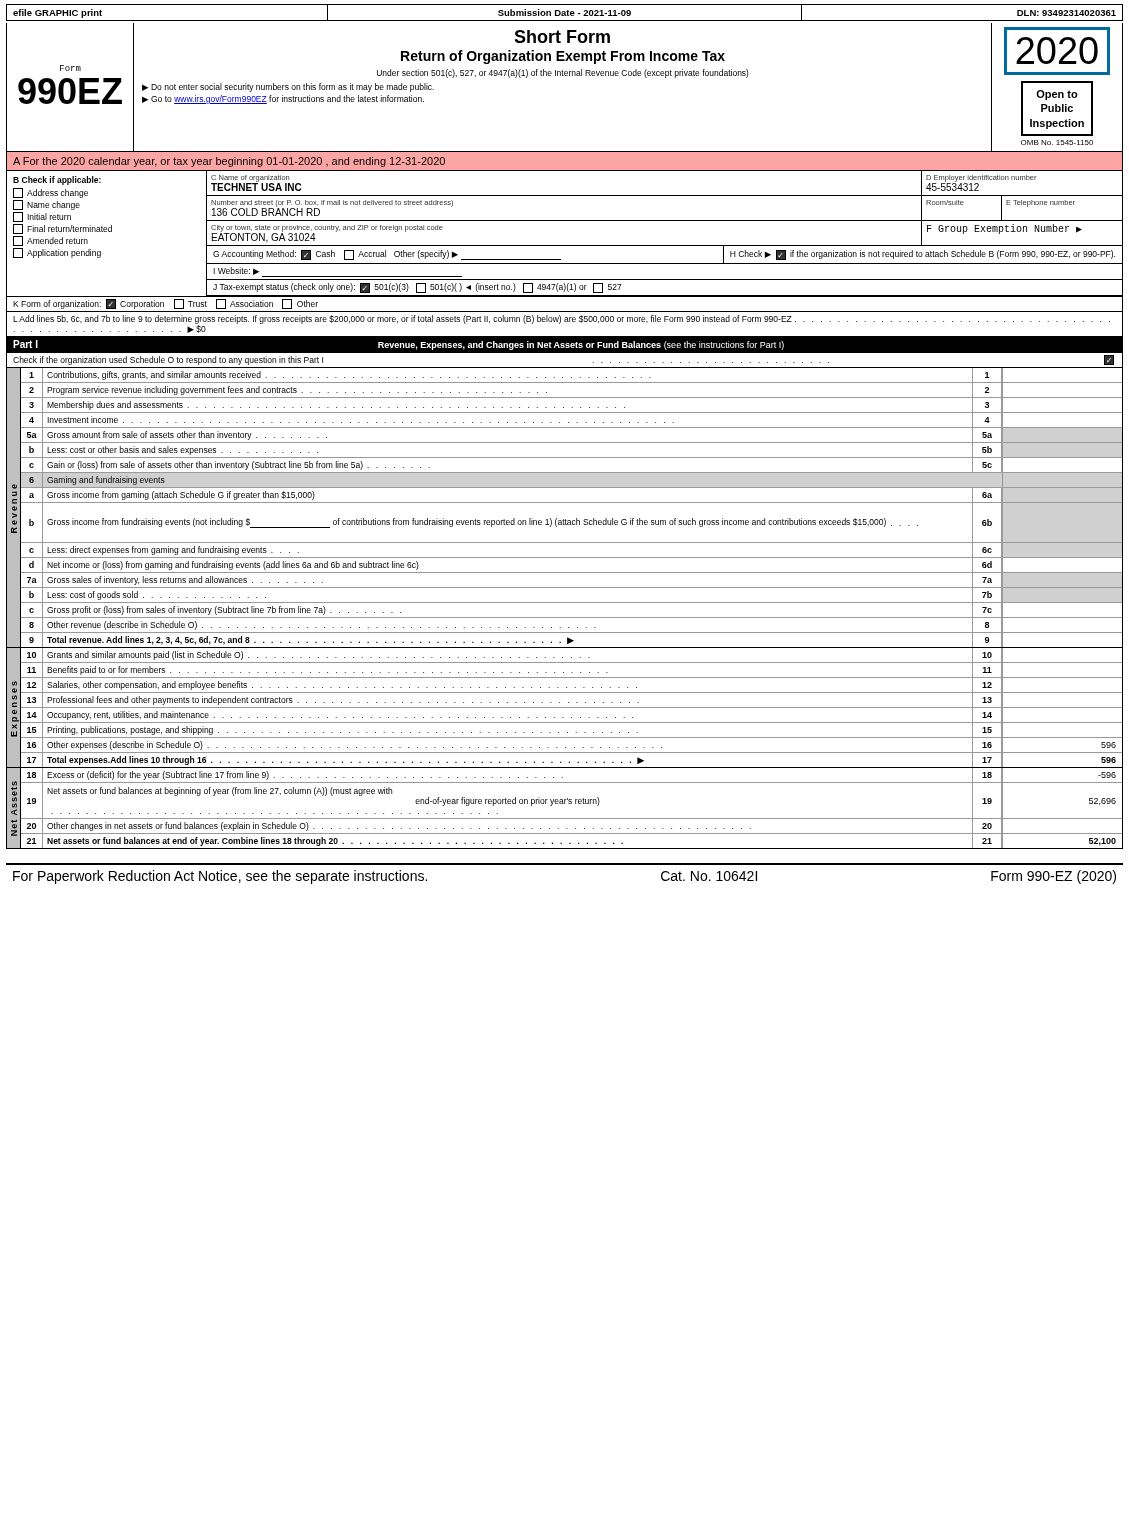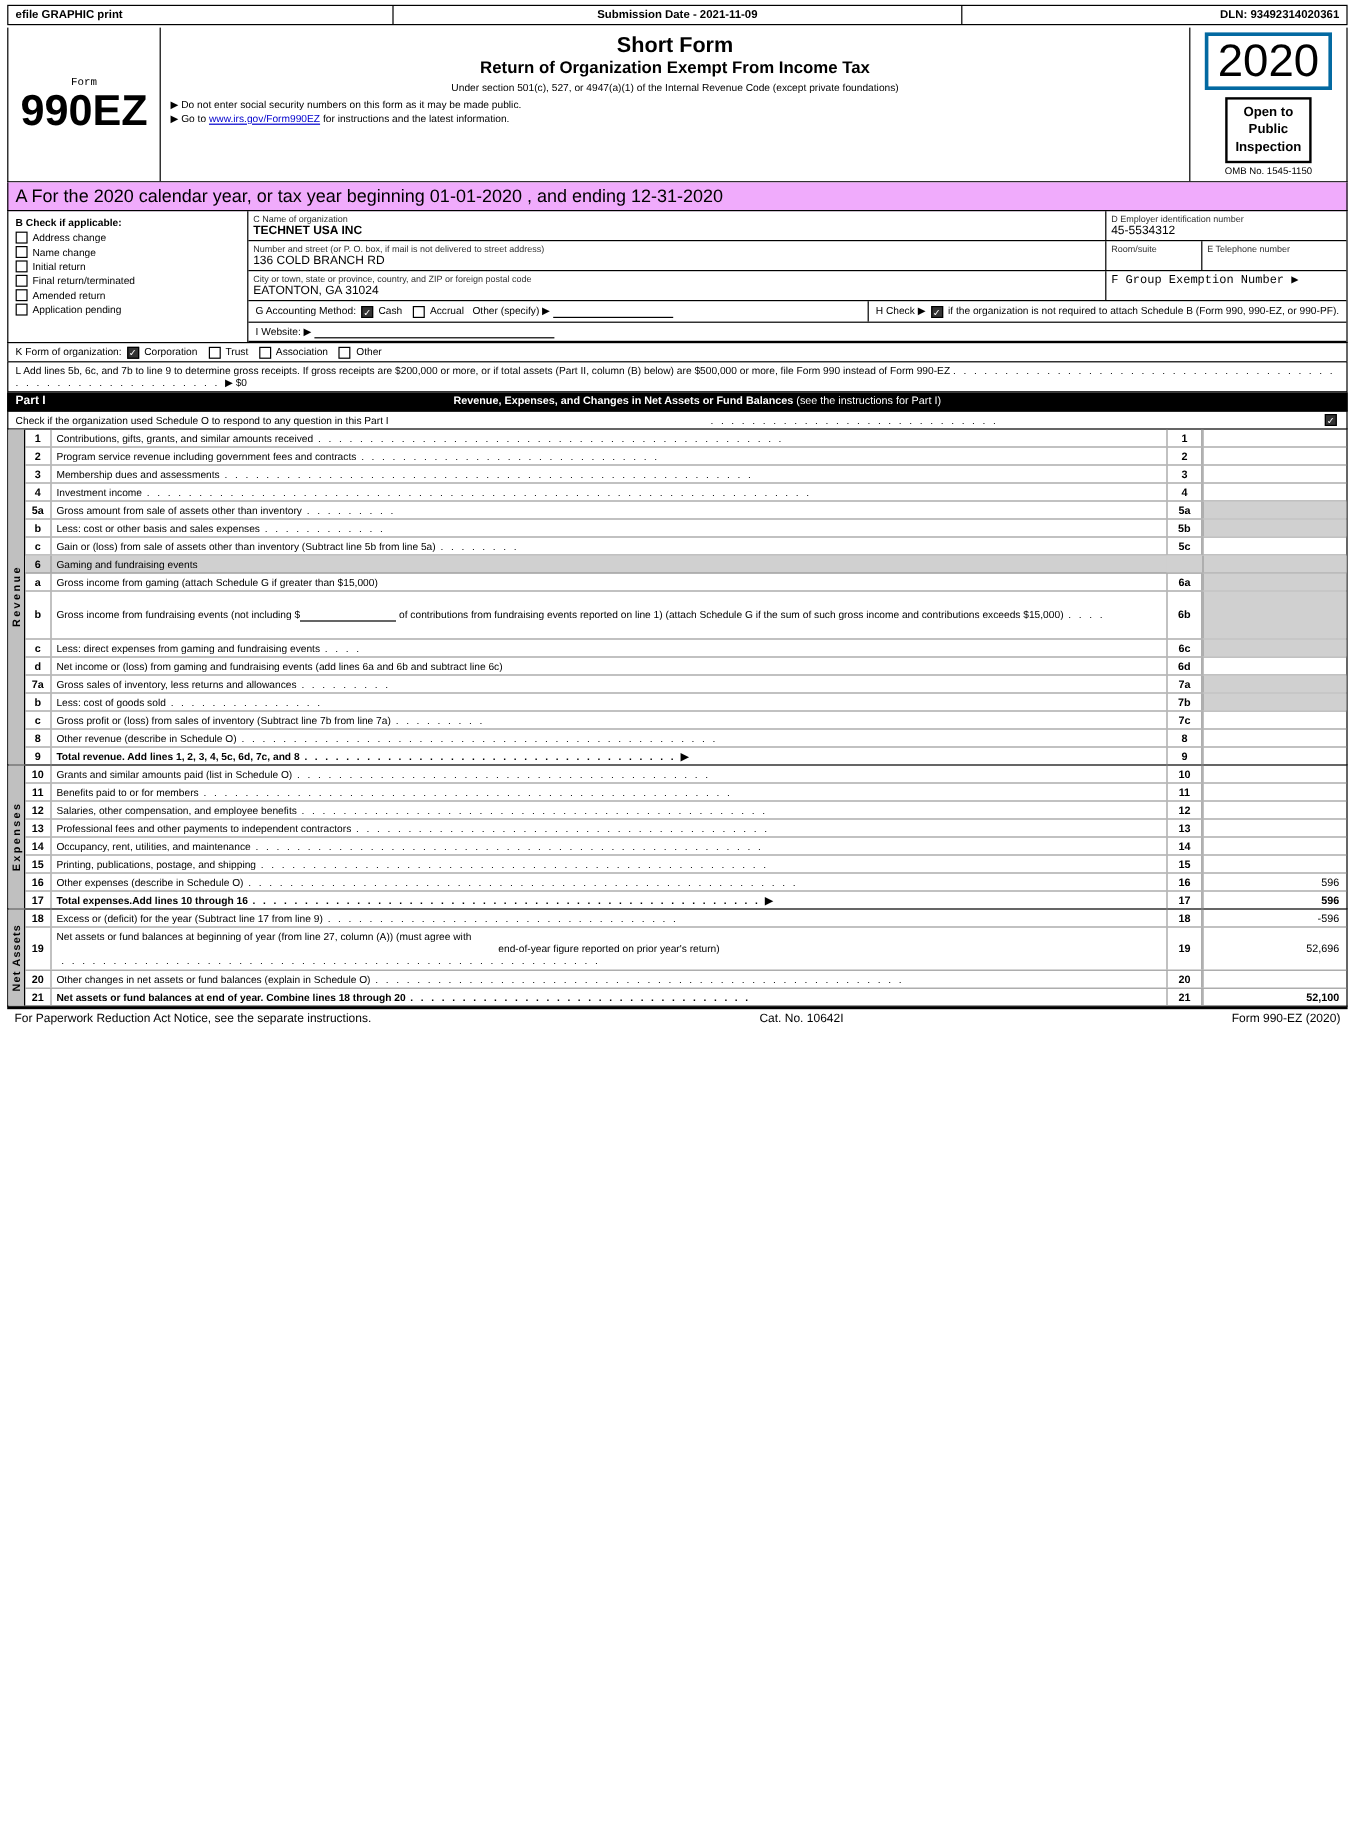--- a/index.html
+++ b/index.html
@@ -113,22 +113,22 @@
       font-size: 11px;
       font-weight: bold;
       line-height: 1.3;
       background: #fff;
     }
     
     .calendar-line {
       border: 1px solid #000;
       border-top: none;
       padding: 3px 6px;
-      font-size: 15px;
-      background: #f0abfc;
+      font-size: 11px;
+      background: #fca5a5;
     }
     .check-section-title {
       font-size: 8.5px;
       font-weight: bold;
       margin-bottom: 3px;
     }
     .check-item {
       display: flex;
       align-items: center;
       margin: 2px 0;
@@ -202,22 +202,22 @@
     }
     .dots-line {
       letter-spacing: 2px;
     }
     
     .footer-bar {
       border-top: 2px solid #000;
       display: flex;
       justify-content: space-between;
       padding: 3px 6px;
-      font-size: 10px;
-      margin-top: 0;
+      font-size: 14px;
+      margin-top: 14px;
     }
     .small-checkbox {
       display: inline-block;
       width: 10px;
       height: 10px;
       border: 1px solid #000;
       vertical-align: middle;
       margin: 0 2px;
     }
     .small-checkbox.checked-box {
@@ -351,20 +351,31 @@
         <div style="min-width:280px; padding:3px 6px; font-size:8.5px;">
           <span>H Check ▶</span>
           <span class="small-checkbox checked-box"></span>
           <span>if the organization is not required to attach Schedule B (Form 990, 990-EZ, or 990-PF).</span>
         </div>
       </div>
 
       <div style="border-bottom:1px solid #000; padding:2px 6px; font-size:8.5px;">
         <span>I Website: ▶</span>
         <span style="display:inline-block; width:200px; border-bottom:1px solid #000;">&nbsp;</span>
+      </div>
+      <div style="border-bottom:1px solid #000; padding:2px 6px; font-size:8.5px;">
+        <span>J Tax-exempt status (check only one):</span>
+        <span class="small-checkbox checked-box"></span>
+        <span>501(c)(3)</span>&nbsp;
+        <span class="small-checkbox"></span>
+        <span>501(c)(  ) ◄ (insert no.)</span>&nbsp;
+        <span class="small-checkbox"></span>
+        <span>4947(a)(1) or</span>&nbsp;
+        <span class="small-checkbox"></span>
+        <span>527</span>
       </div>
     </div>
   </div>
 
   <div style="border:1px solid #000; border-top:none; padding:2px 6px; font-size:8.5px; border-bottom:none;">
     <span>K Form of organization:</span>
     <span class="small-checkbox checked-box"></span>
     <span>Corporation</span>&nbsp;&nbsp;
     <span class="small-checkbox"></span>
     <span>Trust</span>&nbsp;&nbsp;

